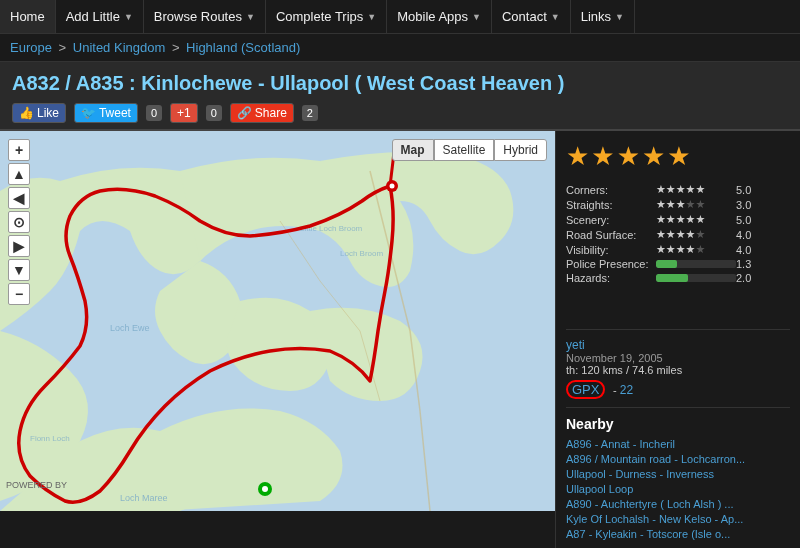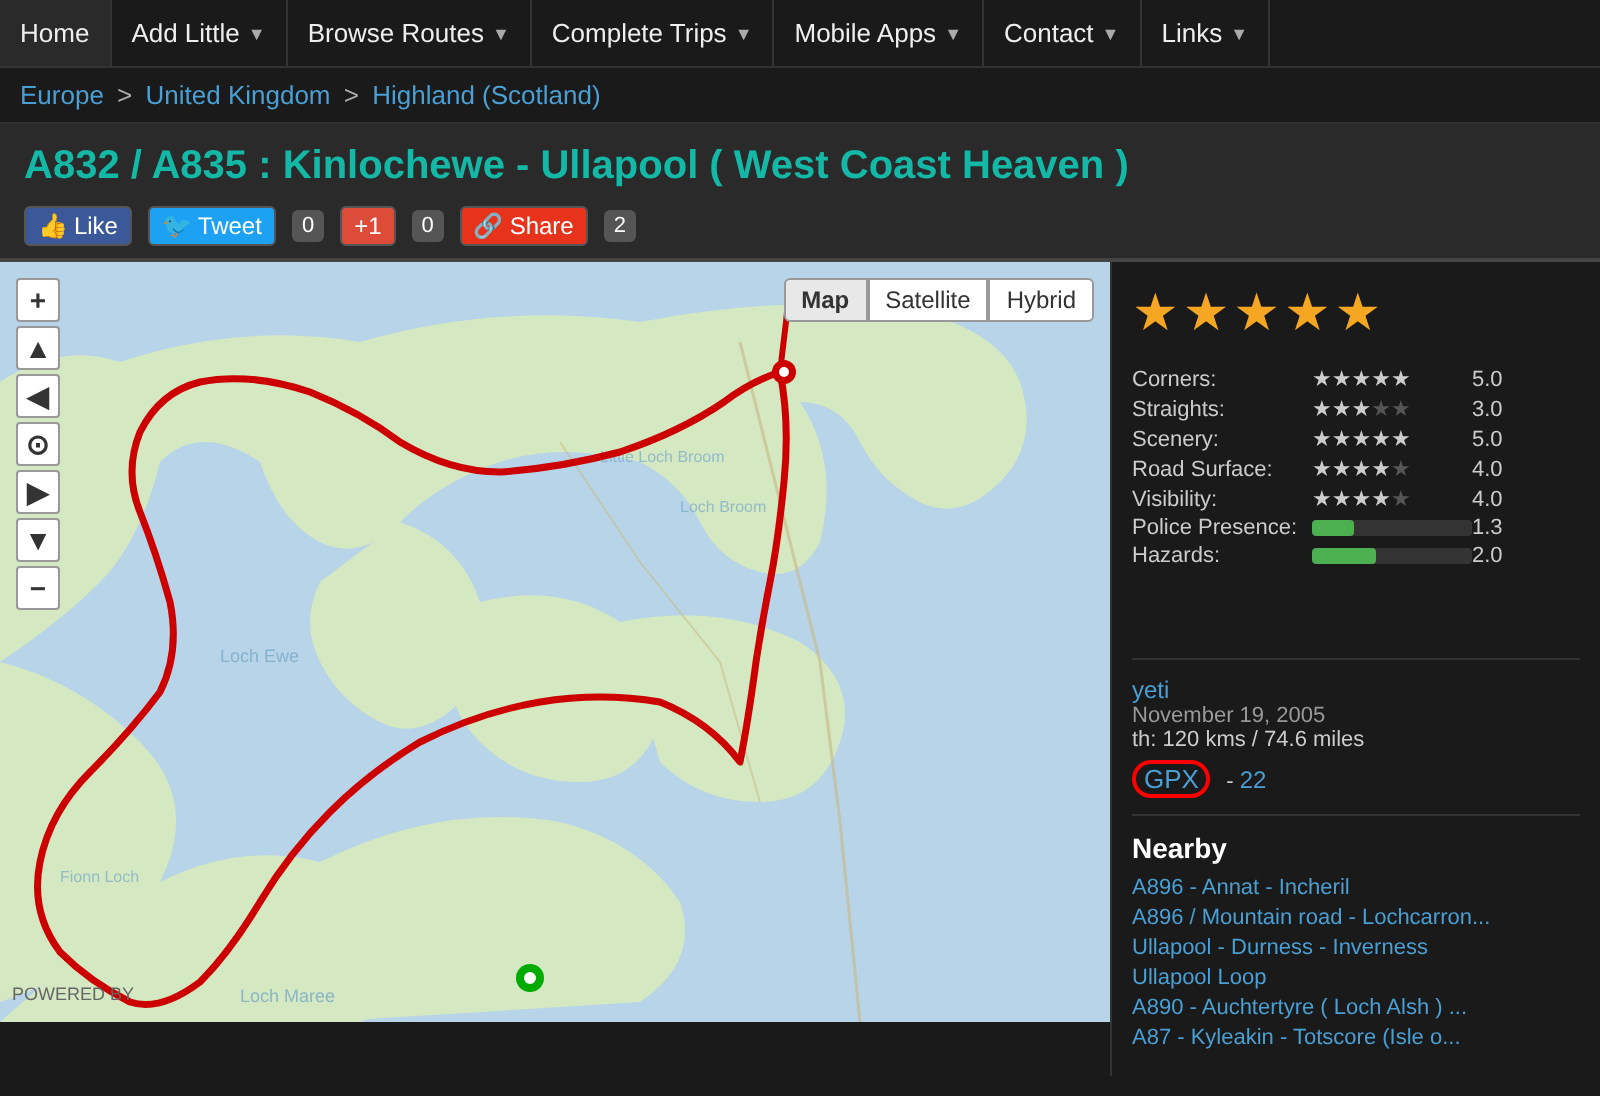--- a/index.html
+++ b/index.html
@@ -36,21 +36,21 @@
     .breadcrumb-bar a { color: #4a9fd4; text-decoration: none; font-size: 13px; }
     .breadcrumb-bar span { color: #aaa; margin: 0 3px; }
 
     
     .title-bar {
       background: #2a2a2a;
       padding: 10px 12px 6px 12px;
       border-bottom: 2px solid #444;
     }
     .page-title {
-      color: #14b8a6;
+      color: #7dd3fc;
       font-size: 20px;
       font-weight: bold;
       margin-bottom: 8px;
     }
     .social-bar {
       display: flex;
       align-items: center;
       gap: 8px;
     }
     .social-btn {
@@ -189,21 +189,21 @@
     }
 
     
     .nearby-section { border-top: 1px solid #333; padding-top: 8px; }
     .nearby-title { color: #fff; font-size: 14px; font-weight: bold; margin-bottom: 6px; }
     .nearby-link { display: block; color: #4a9fd4; font-size: 11px; text-decoration: none; margin-bottom: 3px; cursor: pointer; }
 
     
     .powered-by {
       position: absolute;
-      bottom: 9px;
+      bottom: 21px;
       left: 6px;
       color: #666;
       font-size: 9px;
     }
   </style>
 </head>
 <body>
 
 <nav class="navbar">
   <div class="nav-item nav-home">
@@ -396,17 +396,18 @@
       </div>
     </div>
 
     <div class="nearby-section">
       <div class="nearby-title">Nearby</div>
       <a class="nearby-link">A896 - Annat - Incheril</a>
       <a class="nearby-link">A896 / Mountain road - Lochcarron...</a>
       <a class="nearby-link">Ullapool - Durness - Inverness</a>
       <a class="nearby-link">Ullapool Loop</a>
       <a class="nearby-link">A890 - Auchtertyre ( Loch Alsh ) ...</a>
+      <a class="nearby-link">Kyle Of Lochalsh - New Kelso - Ap...</a>
       <a class="nearby-link">A87 - Kyleakin - Totscore (Isle o...</a>
     </div>
 
   </div>
 </div>
 
 </body></html>

